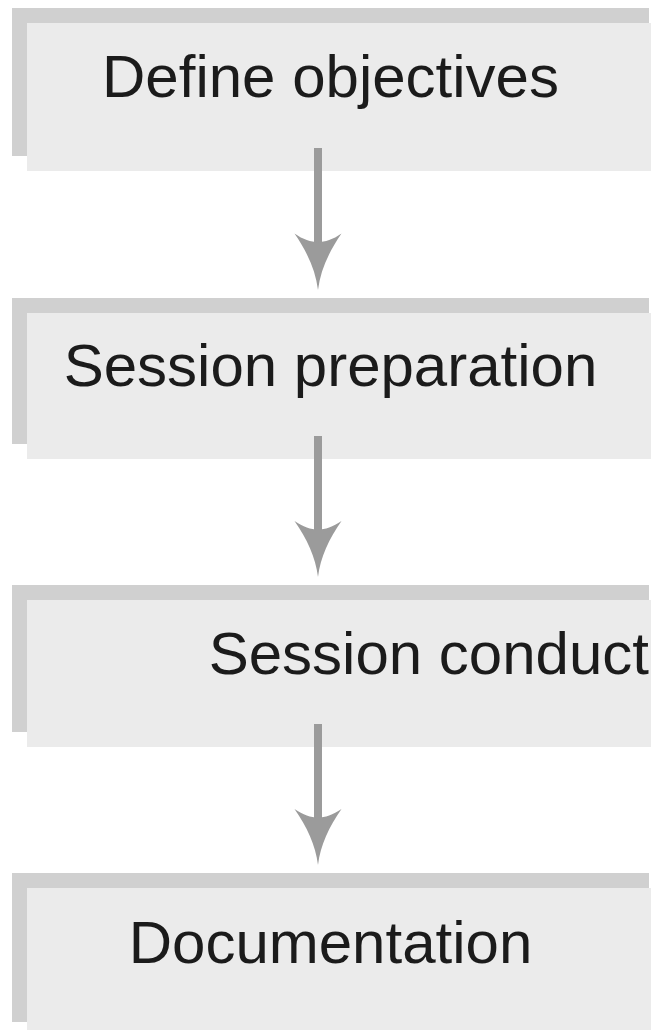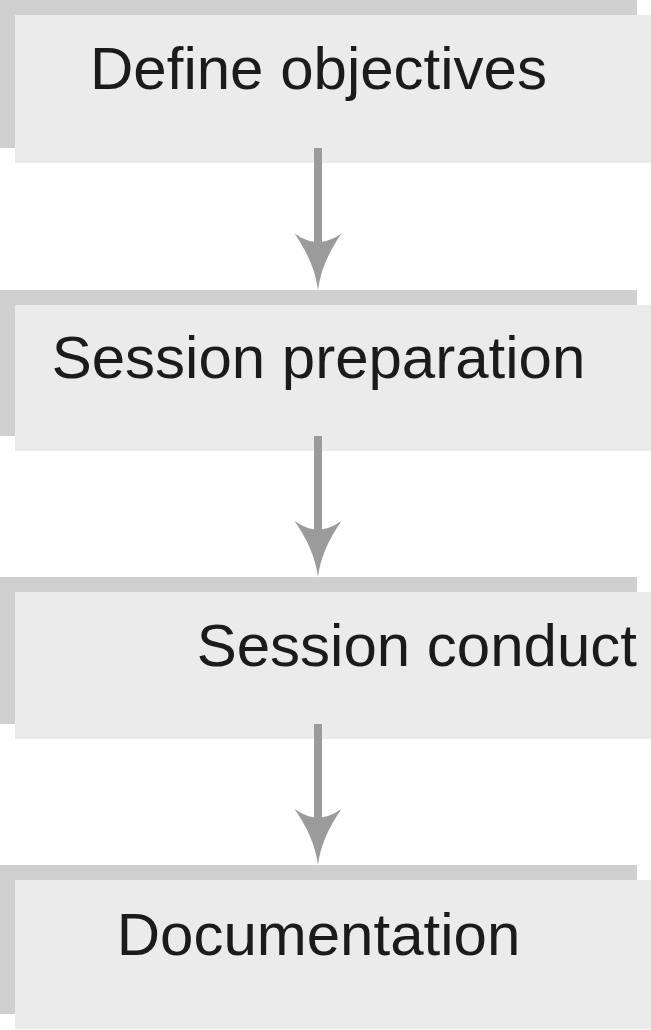--- a/index.html
+++ b/index.html
@@ -9,27 +9,28 @@
   body {
     width: 651px;
     height: 1030px;
     position: relative;
     overflow: hidden;
     background: var(--background, #ffffff);
     font-family: "Liberation Sans", "DejaVu Sans", sans-serif;
   }
   .flow-box {
     position: absolute;
-    left: 0;
+    left: 12px;
     width: 637px;
     background: var(--box-fill, #d0d0d0);
     display: flex;
     align-items: center;
     justify-content: center;
     z-index: 1;
+    margin-top: 8px;
   }
   
   .flow-box::before {
     content: "";
     position: absolute;
     left: 15px;
     top: 15px;
     width: 100%;
     height: 100%;
     background: var(--box-shadow, #ebebeb);

